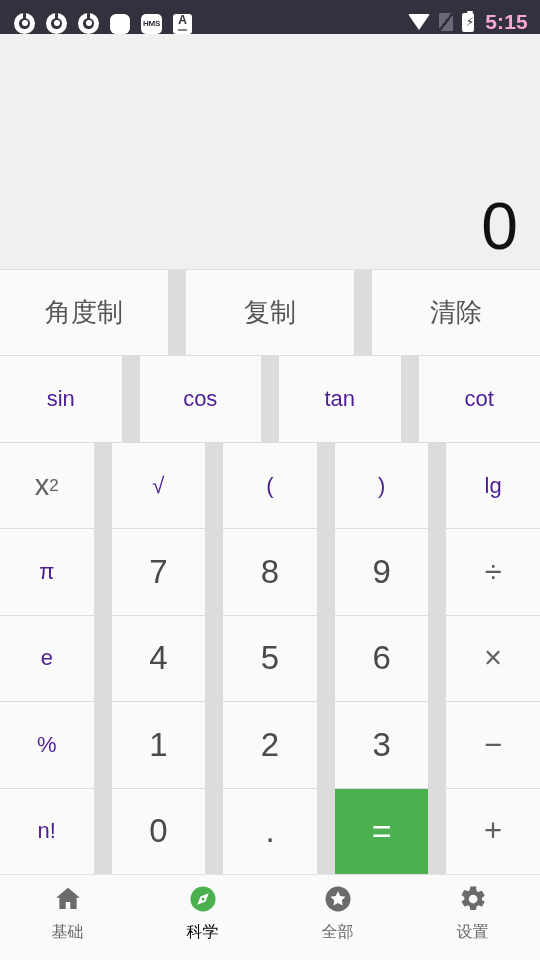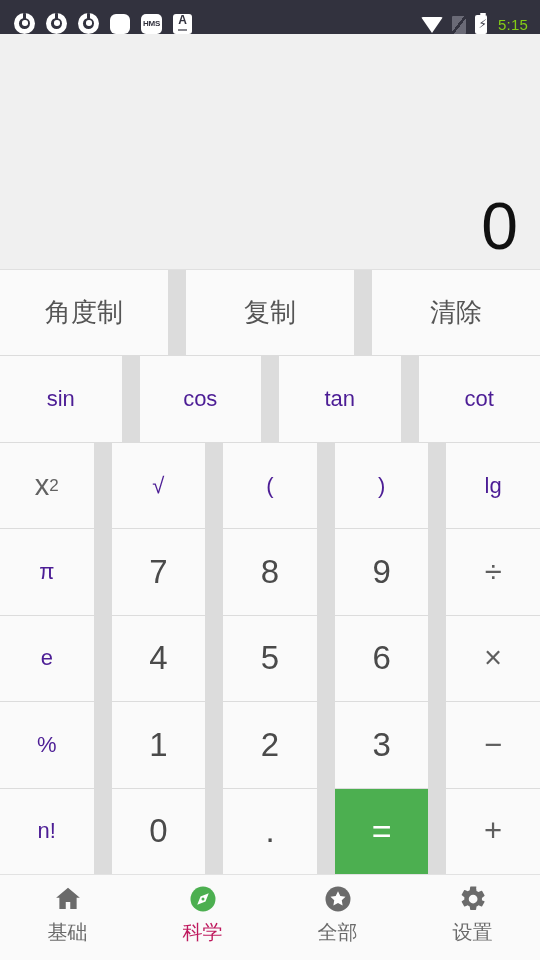--- a/index.html
+++ b/index.html
@@ -166,23 +166,23 @@
   .batt-bolt {
     position: absolute;
     left: 1.5px; top: 1px;
     font-size: 12px;
     line-height: 13px;
     color: #32323e;
     font-weight: bold;
   }
 
   .clock {
-    color: #84cc16;
-    font-size: 15px;
-    font-weight: normal;
+    color: #f9a8d4;
+    font-size: 21px;
+    font-weight: bold;
     letter-spacing: .2px;
     margin-left: 2px;
   }
 
   
   .display {
     flex: 0 0 236px;
     background: #f0f0f0;
     display: flex;
     flex-direction: column;
@@ -268,25 +268,25 @@
     padding: 0 0 8px 0;
   }
   .nav-icon {
     width: 30px; height: 30px;
     display: flex;
     align-items: center;
     justify-content: center;
   }
   .nav-icon svg { display: block; }
   .nav-label {
-    font-size: 20px;
+    font-size: 16px;
     color: #6b6b6b;
     line-height: 22px;
   }
-  .nav-item.active .nav-label { color: #be185d; }
+  .nav-item.active .nav-label { color: #000000; }
 </style>
 </head>
 <body>
 
 <div id="app">
 
   <div class="status-bar">
     <div class="status-left">
       <div class="chrome-ico">
           <i class="chrome-spoke"></i>

